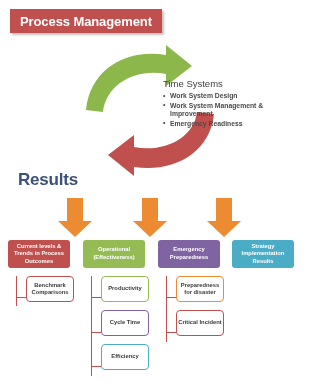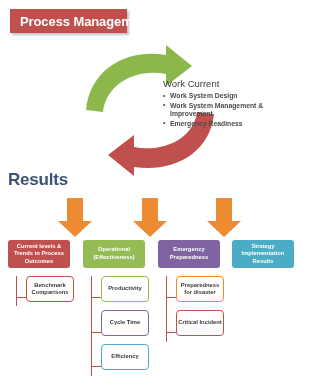--- a/index.html
+++ b/index.html
@@ -17,21 +17,21 @@
     height: 392px;
     background: #ffffff;
     overflow: hidden;
   }
 
   
   .title-banner {
     position: absolute;
     left: 10px;
     top: 9px;
-    width: 117px;
+    width: 152px;
     height: 24px;
     background: #c0504d;
     box-shadow: 2px 2px 2px rgba(120,120,120,0.45);
     display: flex;
     align-items: center;
   }
   .title-banner .title-text {
     color: #ffffff;
     font-size: 13px;
     font-weight: bold;
@@ -180,29 +180,29 @@
       <path d="M6,68 C10,26 48,6 86,13 L86,3 L112,24 L86,44 L86,32 C56,26 26,42 23,70 Z" fill="#8cb84b"></path>
     </g>
 
     <g>
       <path d="M134,72 C130,112 92,131 54,125 L54,134 L28,113 L54,93 L54,105 C84,111 114,96 117,70 Z" fill="#c0504d"></path>
     </g>
   </svg>
 
 
   <div class="work-col right">
-    <div class="work-heading">Work Current</div>
+    <div class="work-heading">Time Systems</div>
     <ul class="work-list">
       <li>Work System Design</li>
       <li>Work System Management &amp; Improvement</li>
       <li>Emergency Readiness</li>
     </ul>
   </div>
 
-  <div class="results-label" style="color: rgb(60, 82, 120);">Results</div>
+  <div class="results-label" style="color: rgb(60, 82, 120); margin-left: 10px;">Results</div>
 
   <svg class="down-arrow" style="left:56px;" viewBox="0 0 38 42">
     <path d="M11,1 L27,1 L27,24 L36,24 L19,40 L2,24 L11,24 Z" fill="#ed8b33"></path>
   </svg>
   <svg class="down-arrow" style="left:131px;" viewBox="0 0 38 42">
     <path d="M11,1 L27,1 L27,24 L36,24 L19,40 L2,24 L11,24 Z" fill="#ed8b33"></path>
   </svg>
   <svg class="down-arrow" style="left:205px;" viewBox="0 0 38 42">
     <path d="M11,1 L27,1 L27,24 L36,24 L19,40 L2,24 L11,24 Z" fill="#ed8b33"></path>
   </svg>

